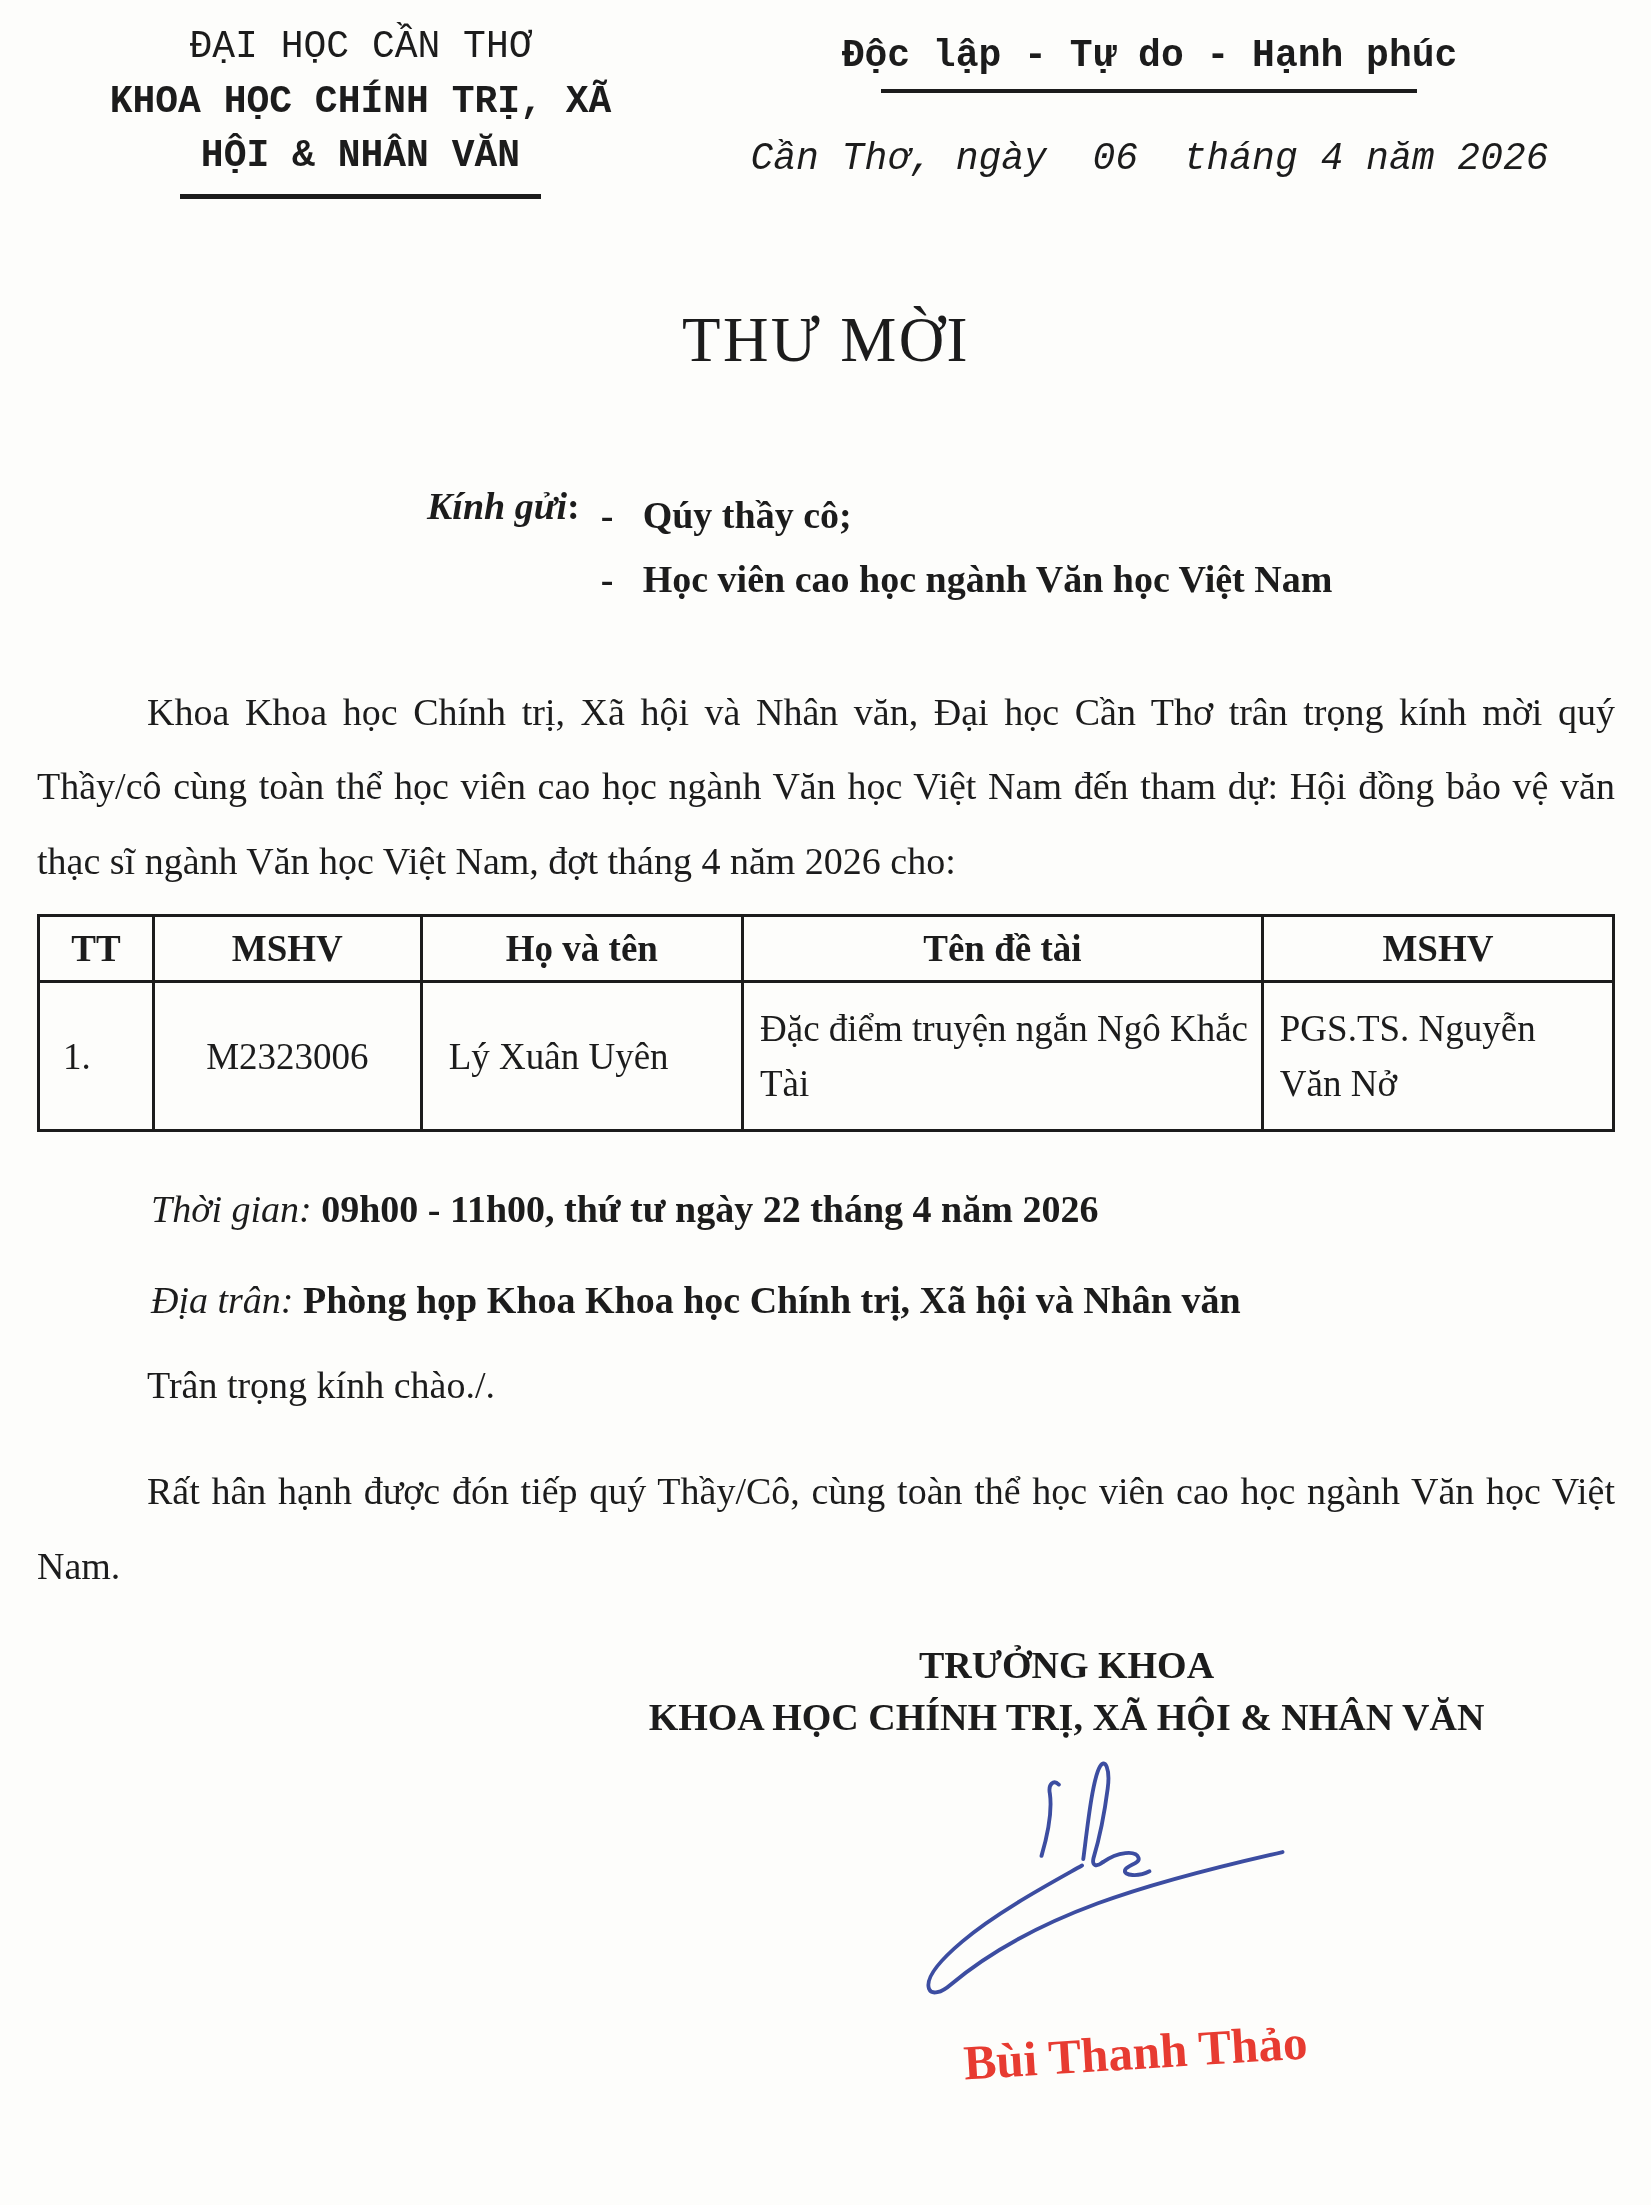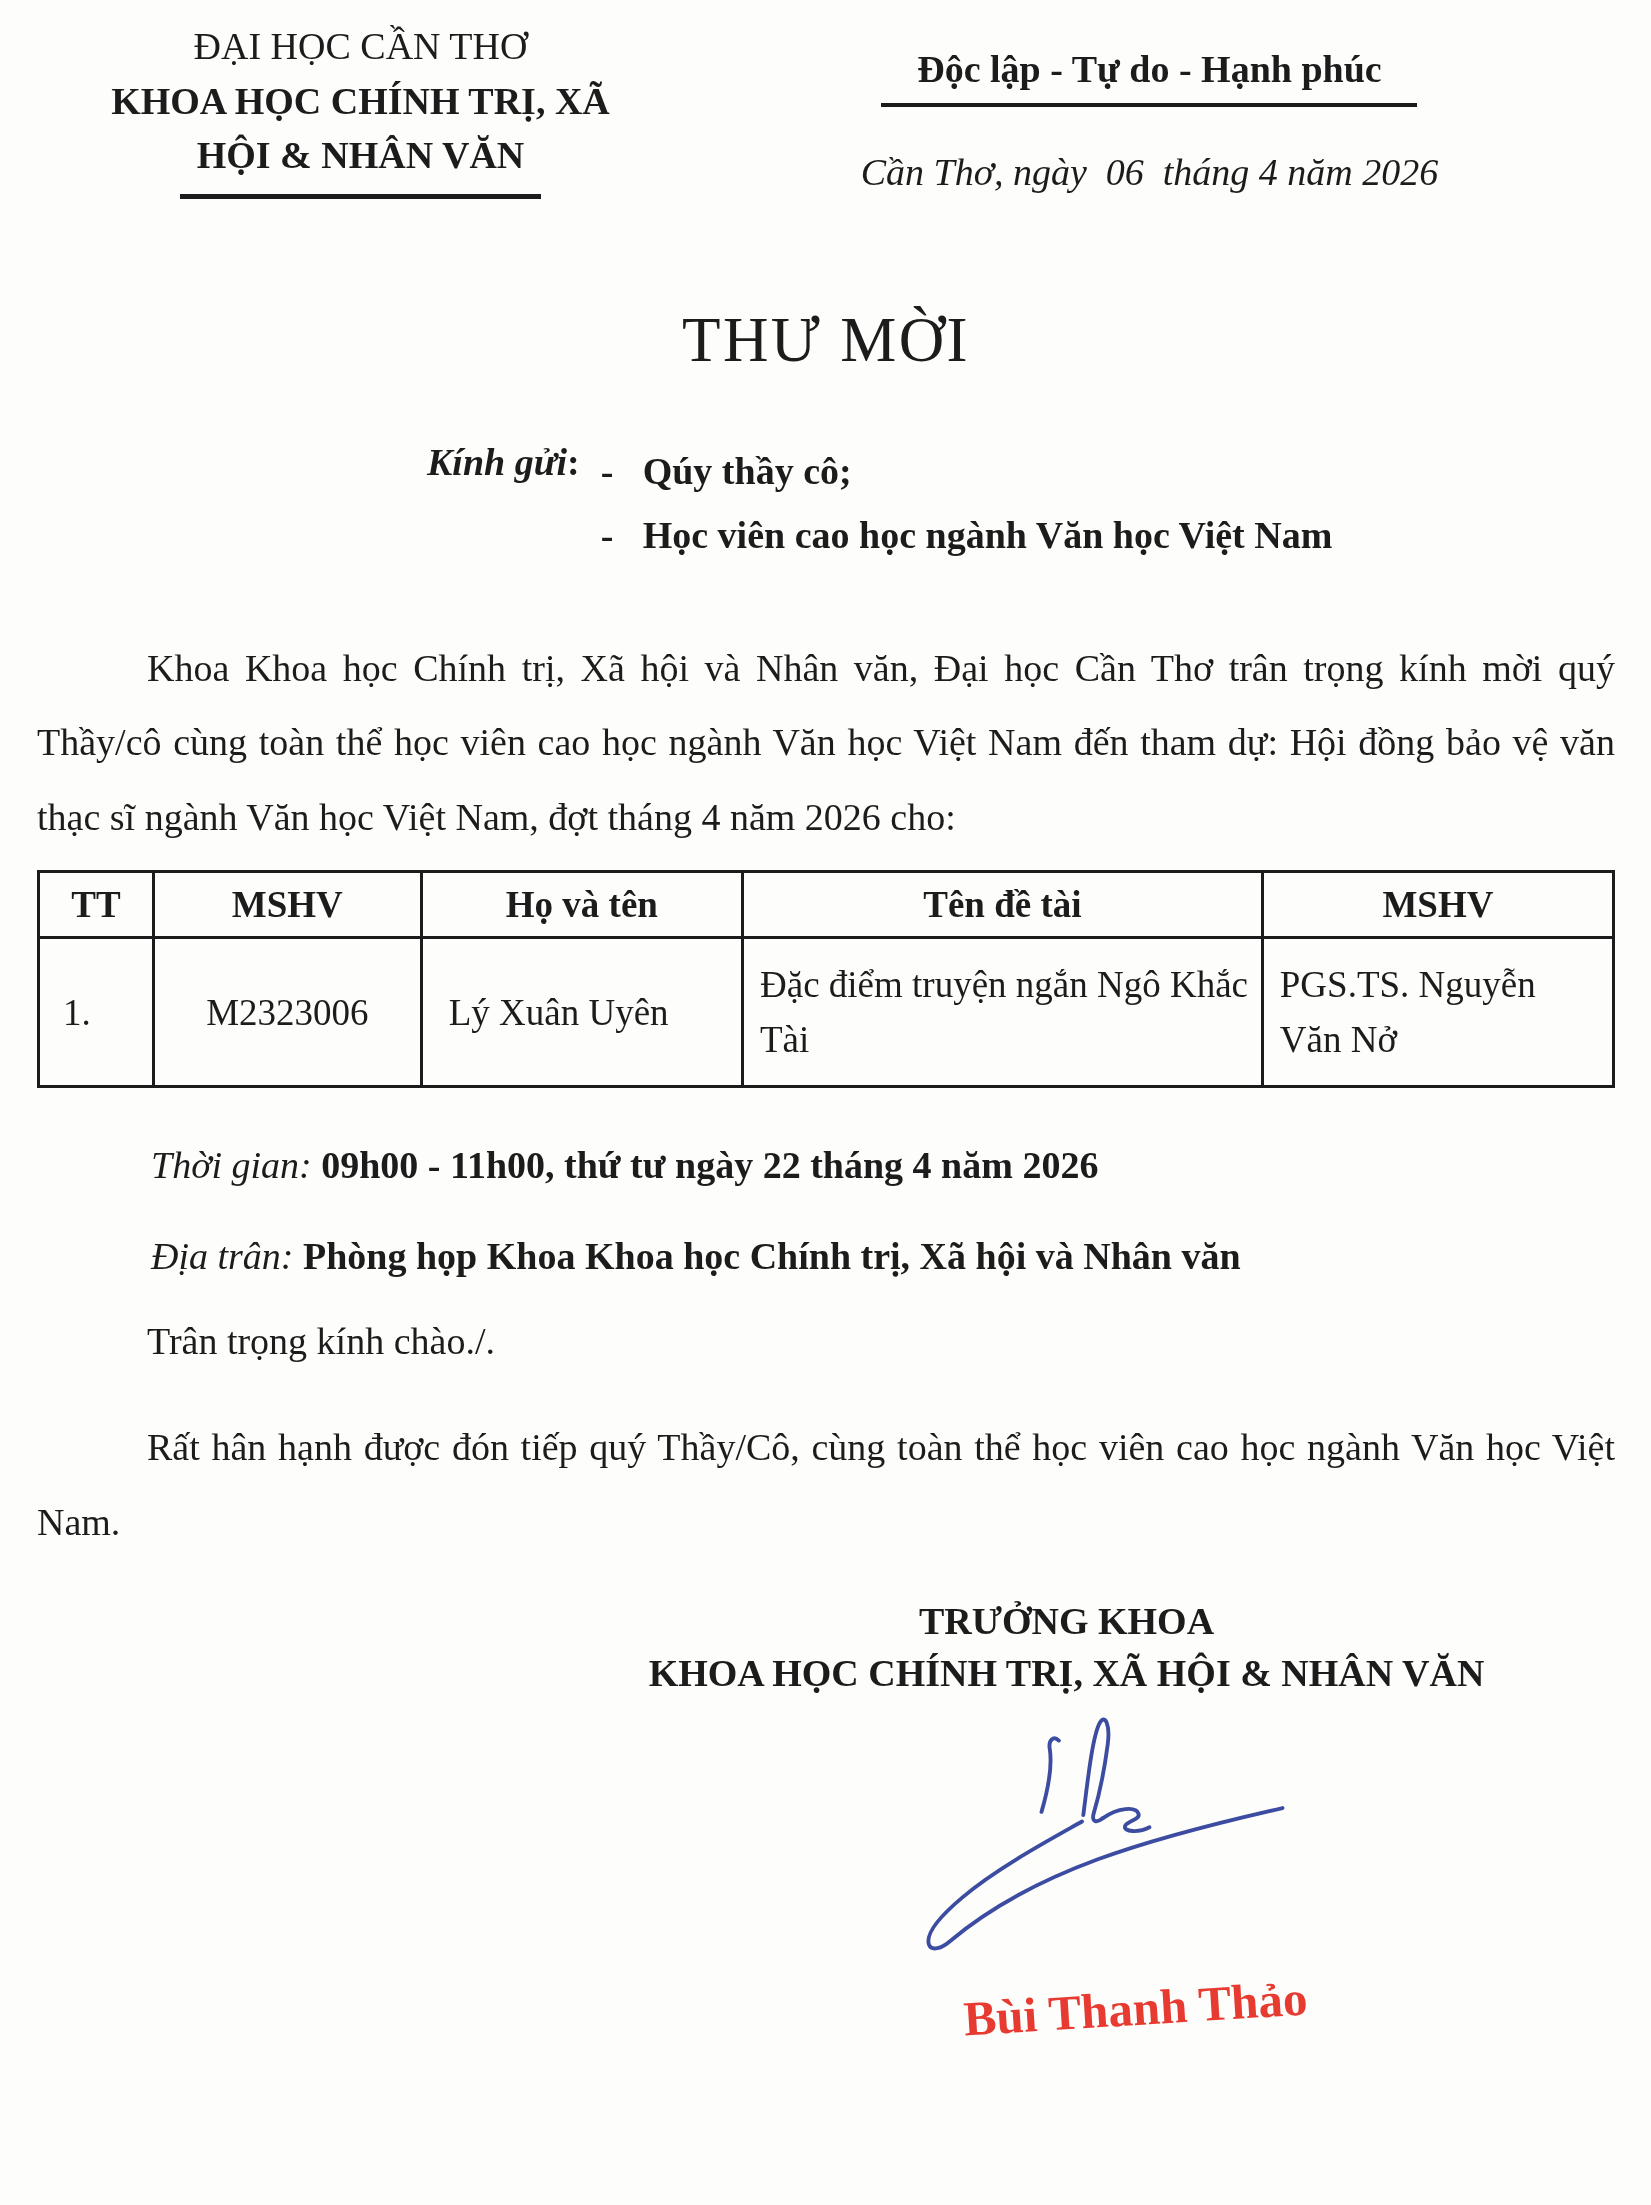--- a/index.html
+++ b/index.html
@@ -8,37 +8,37 @@
     width:1652px;height:2205px;
     background:#fdfdfb;
     color:#1c1c1c;
     font-family:"Liberation Serif","DejaVu Serif",serif;
     box-sizing:border-box;
     padding:14.6px 37px 0 37px;
     overflow:hidden;
   }
   .prewrap{white-space:pre-wrap;}
   
-  .header-row{display:flex;align-items:flex-end;}
+  .header-row{display:flex;align-items:center;font-family:Liberation Mono, monospace;}
   .header-left{width:41%;text-align:center;padding-top:4.9px;}
   .hl-line1{font-size:38px;line-height:1.45;}
   .hl-line2,.hl-line3{font-size:38px;font-weight:bold;line-height:1.42;}
   .hl-underline{width:361px;height:4.9px;background:#1c1c1c;margin:11.4px auto 0 auto;}
   .header-right{width:59%;text-align:center;}
   .hr-line1{font-size:37px;font-weight:bold;white-space:nowrap;line-height:1.4;}
   .hr-line2{font-size:38px;font-weight:bold;line-height:1.3;margin-top:3.2px;}
   .hr-underline{width:536px;height:4px;background:#1c1c1c;margin:8px auto 0 auto;}
   .hr-date{font-size:38px;font-style:italic;margin-top:39px;line-height:1.4;}
   
   .doc-title{
     text-align:center;font-size:63px;font-weight:normal;
     letter-spacing:2.4px;margin-top:104px;line-height:1.2;
   }
   
-  .salutation{display:flex;margin-top:62px;margin-left:390px;font-size:38px;}
+  .salutation{display:flex;margin-top:106px;margin-left:390px;font-size:38px;}
   .sal-label{font-weight:bold;font-style:italic;white-space:nowrap;}
   .sal-colon{font-weight:bold;margin-right:21px;}
   .sal-items{font-weight:bold;}
   .sal-item{display:flex;line-height:1.68;}
   .sal-dash{width:42px;}
   
   .para{
     font-size:38px;line-height:1.96;text-align:justify;
     text-indent:110px;margin:0;
   }

